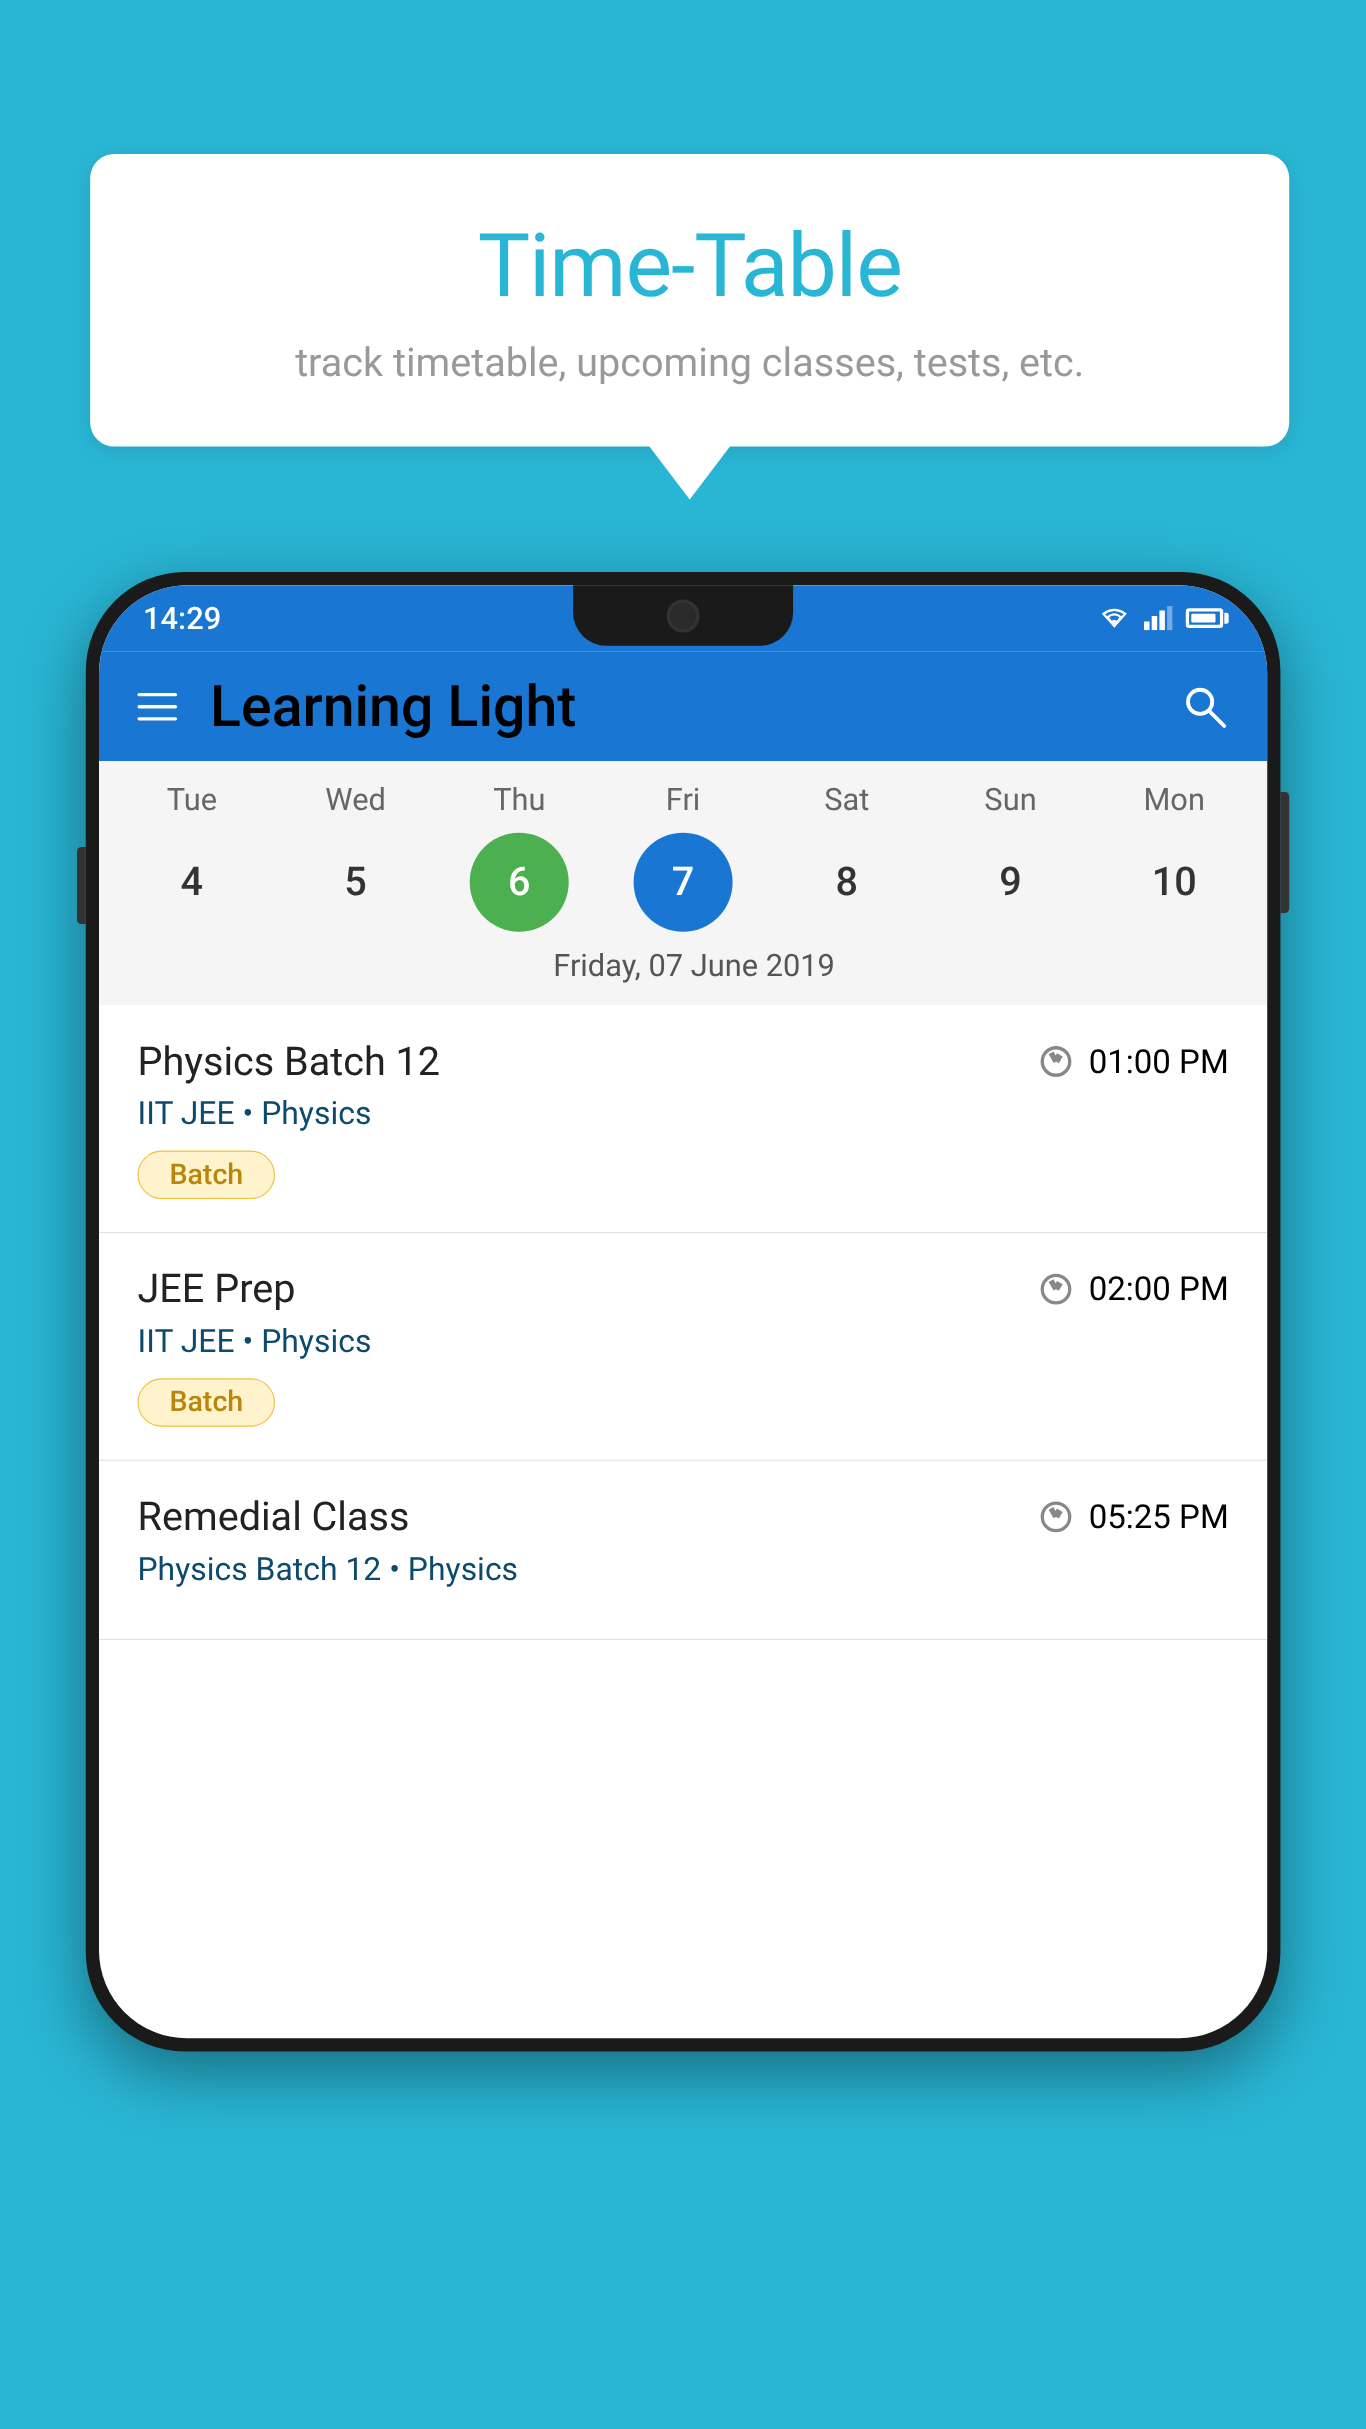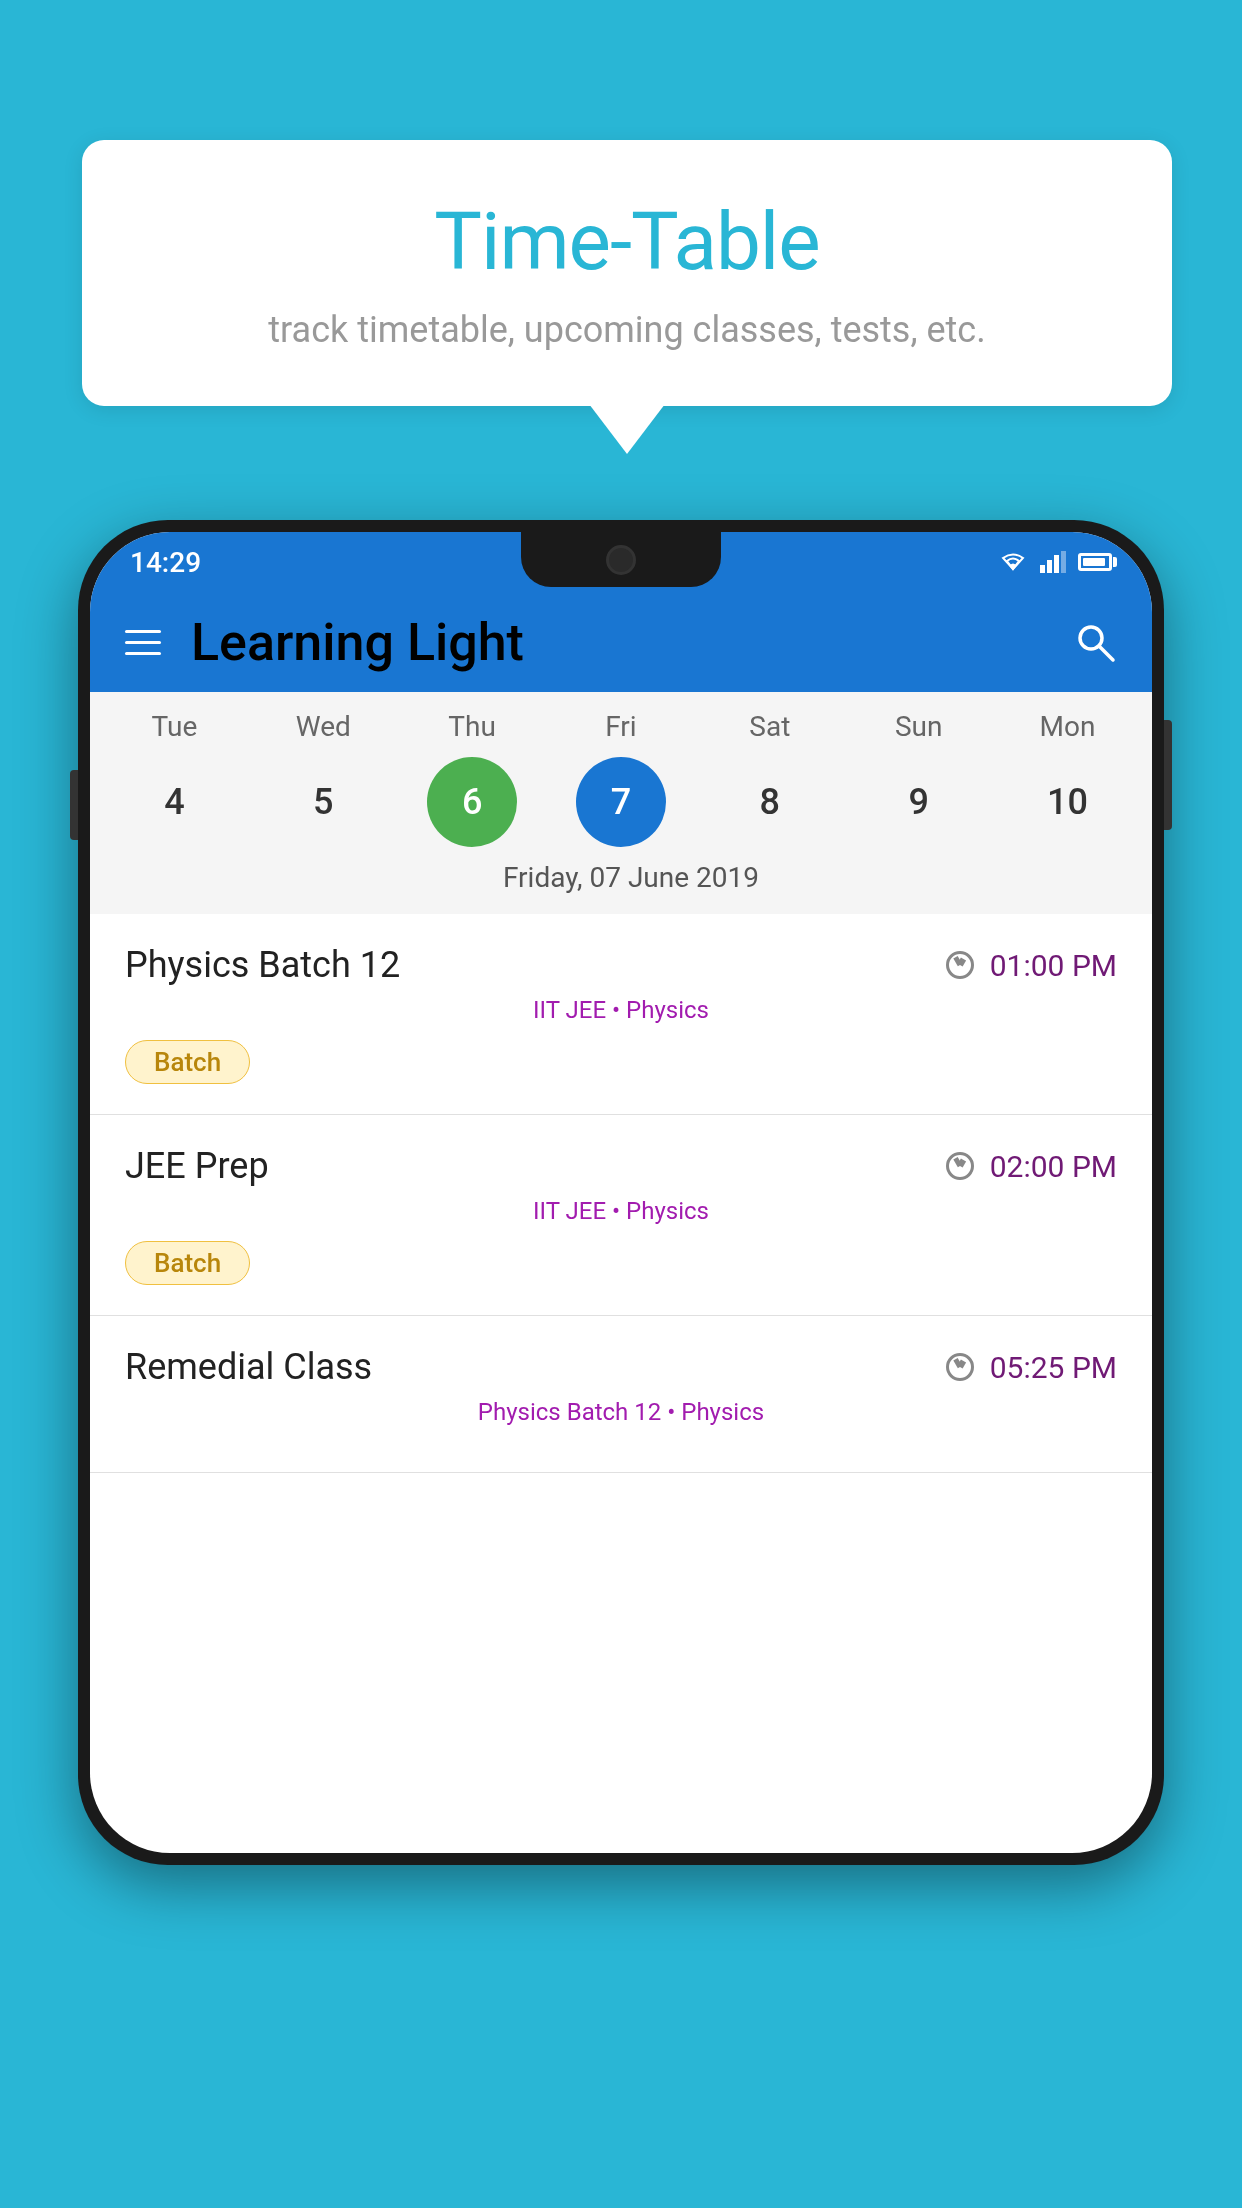--- a/index.html
+++ b/index.html
@@ -313,21 +313,21 @@
       font-size: 36px;
       font-weight: 400;
       color: #222;
     }
 
     .schedule-item-time {
       display: flex;
       align-items: center;
       gap: 16px;
       font-size: 30px;
-      color: #701a75;
+      color: #000000;
     }
 
     .clock-icon {
       width: 28px;
       height: 28px;
       border: 3px solid #888;
       border-radius: 50%;
       position: relative;
       flex-shrink: 0;
     }
@@ -348,24 +348,23 @@
       top: 50%;
       left: 50%;
       width: 5px;
       height: 9px;
       background: #888;
       transform-origin: bottom center;
       transform: translateX(-50%) translateY(-100%) rotate(-30deg);
     }
 
     .schedule-item-subtitle {
-      font-size: 24px;
-      color: #a21caf;
+      font-size: 29px;
+      color: #0c4a6e;
       margin-bottom: 16px;
-      text-align: center;
     }
 
     .batch-badge {
       display: inline-block;
       background: #FFF3CD;
       color: #B8860B;
       border: 1.5px solid #F0C040;
       border-radius: 30px;
       padding: 6px 28px;
       font-size: 26px;

